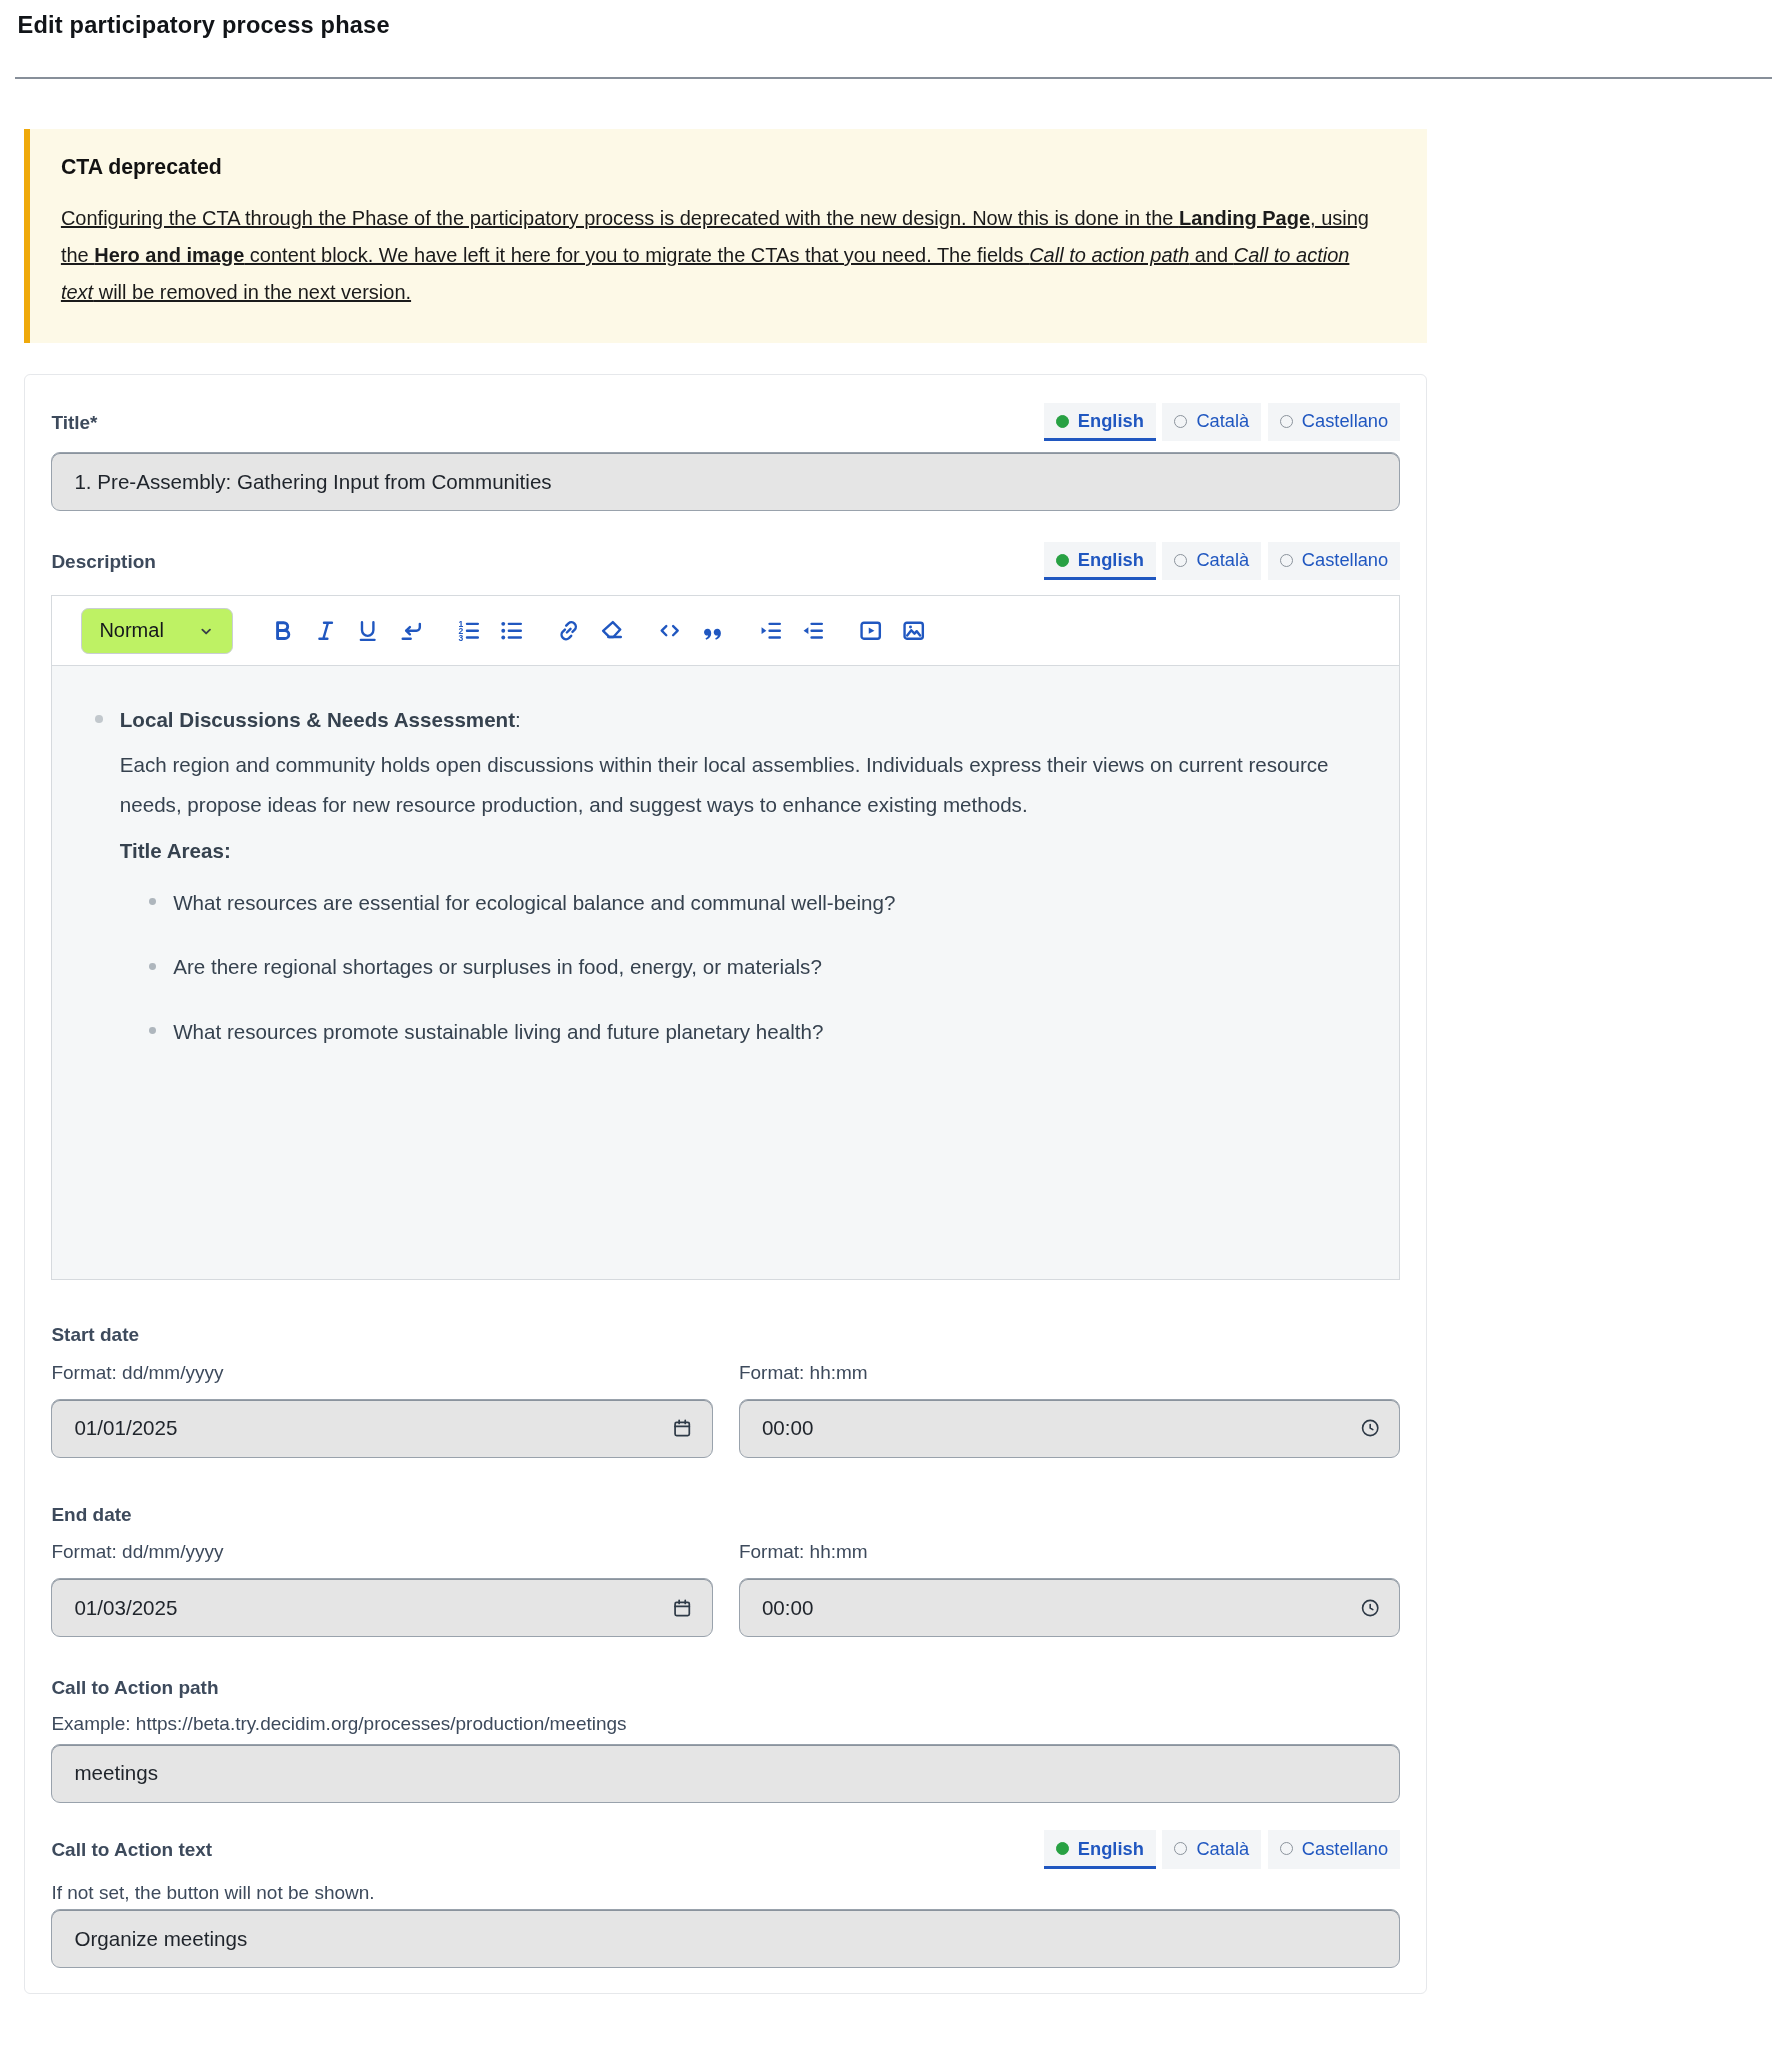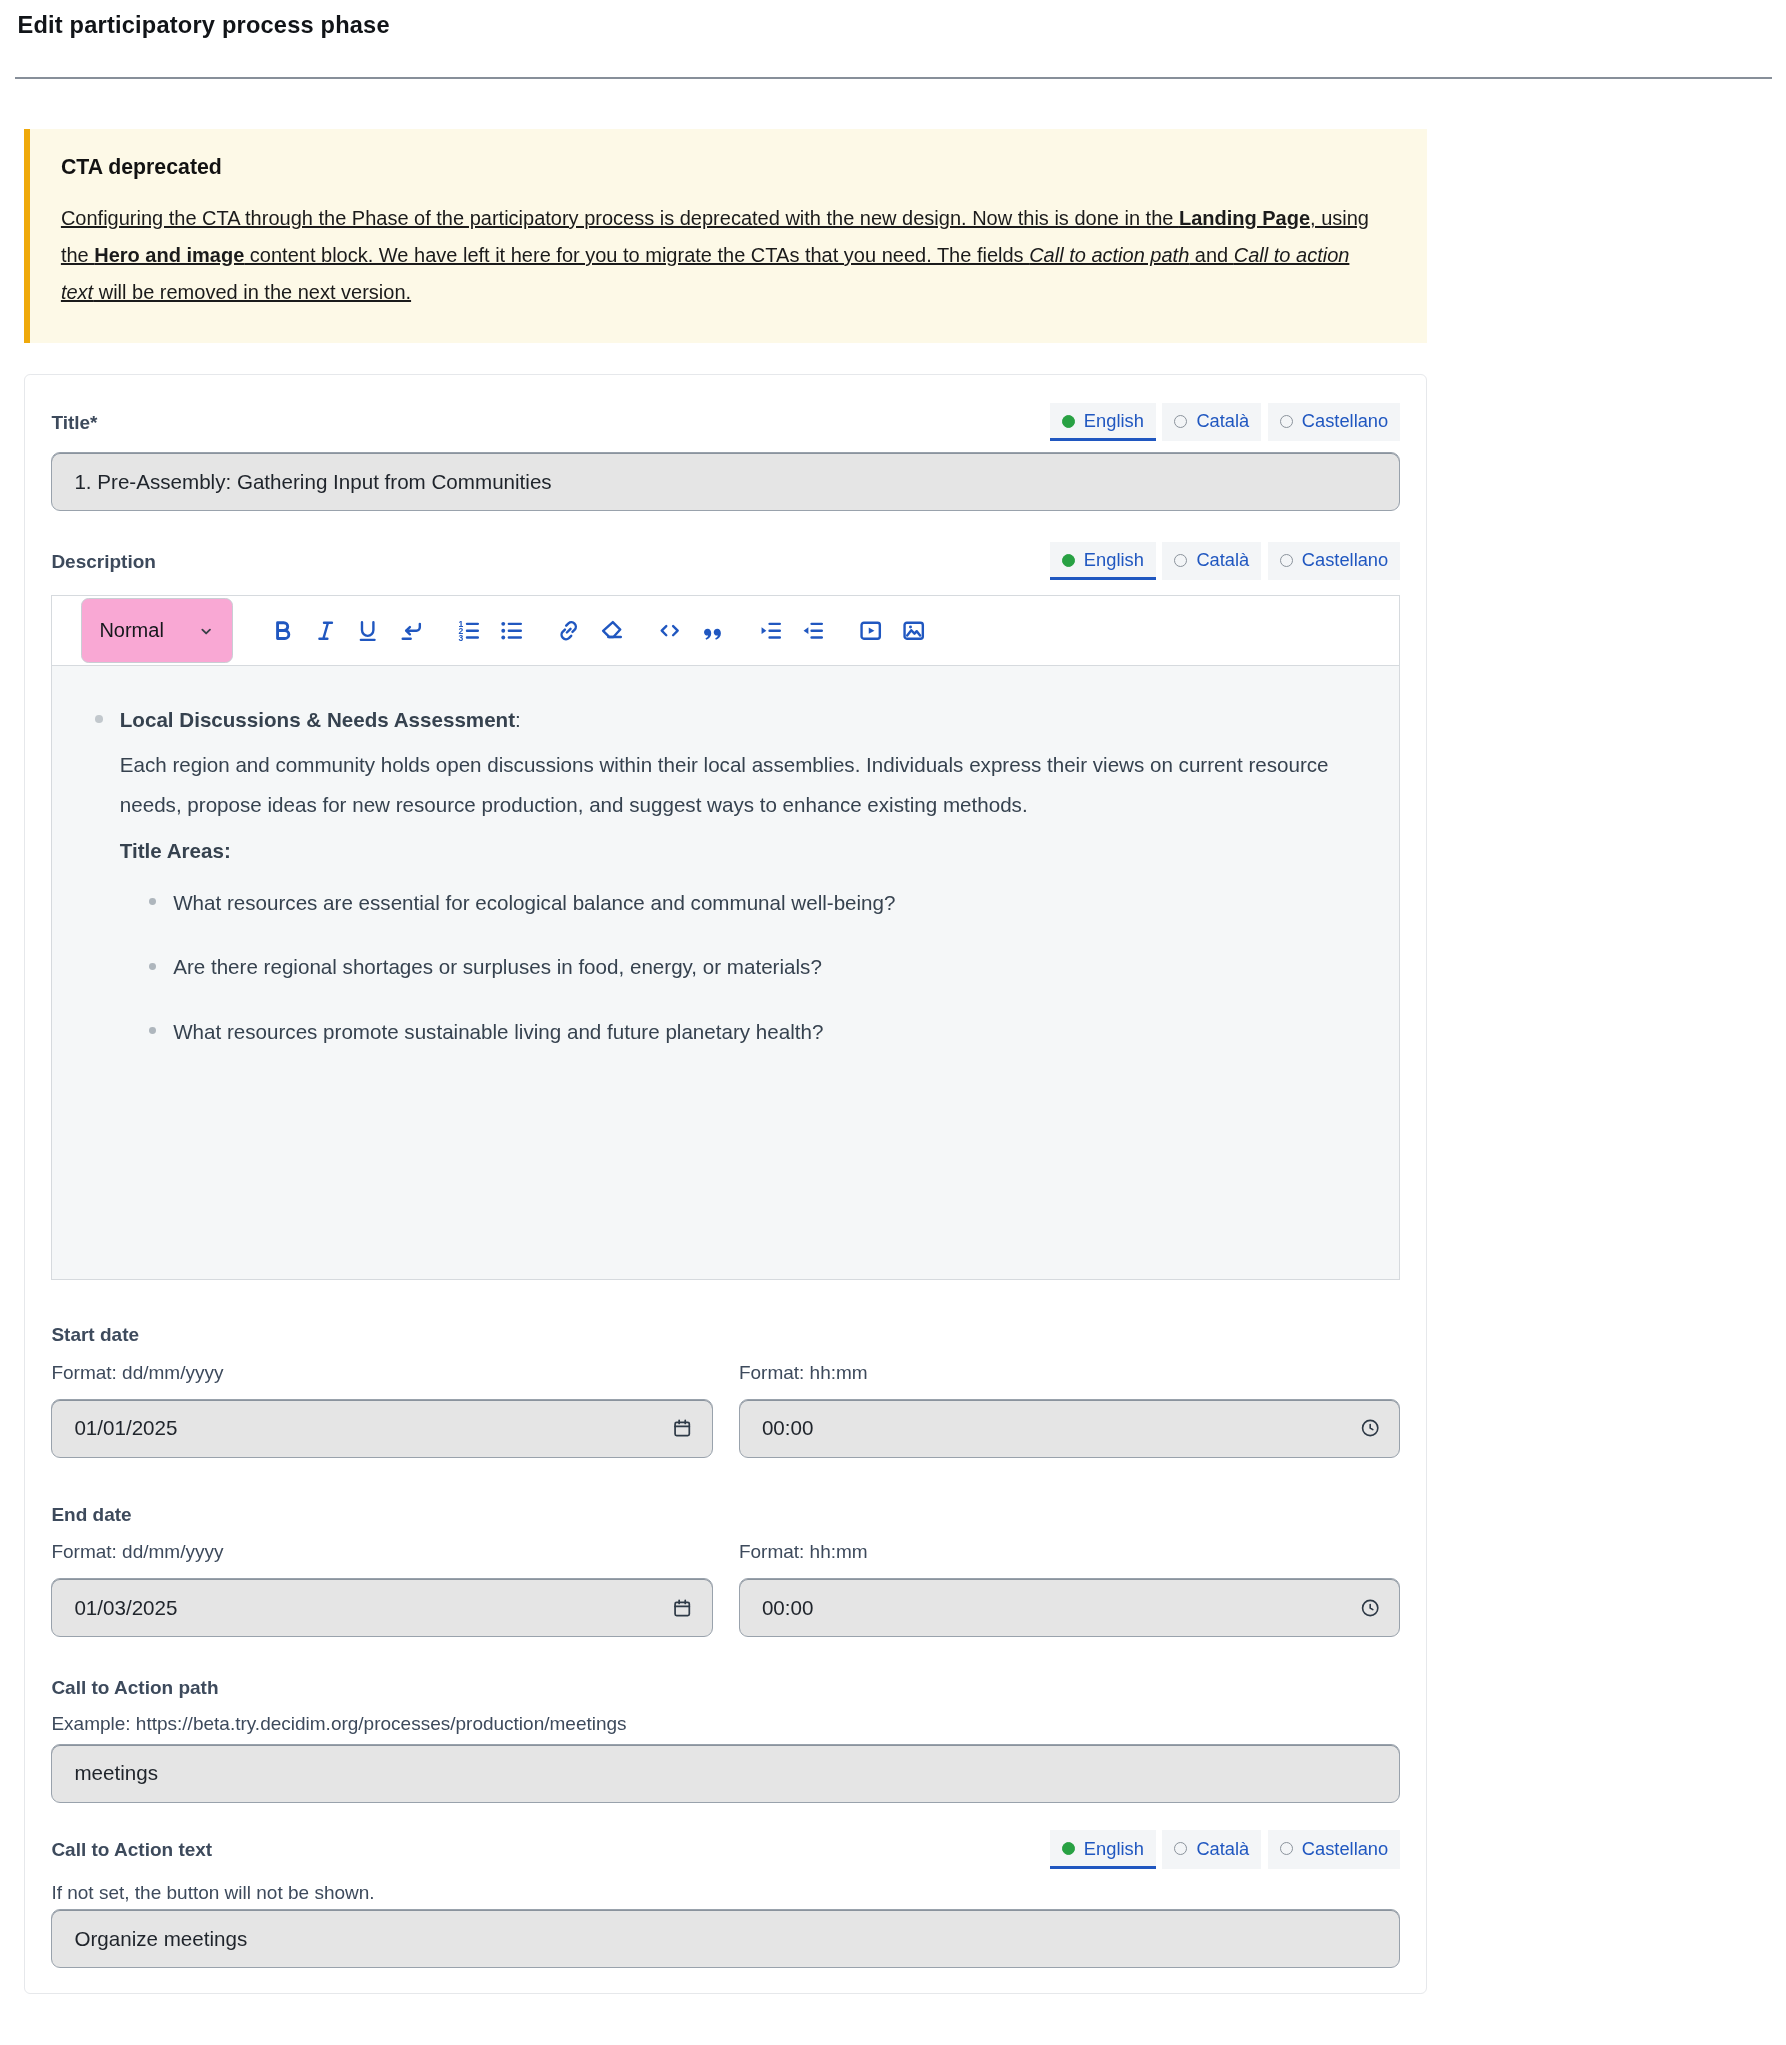--- a/index.html
+++ b/index.html
@@ -28,38 +28,38 @@
 
   .field-head{ display:flex; justify-content:space-between; align-items:flex-start; }
   .field-label{ font-size:19px; font-weight:bold; color:var(--label); padding-top:9.1px; }
 
   
   .lang-tabs{ display:flex; gap:6.1px; }
   .lang-tab{ display:flex; align-items:center; gap:9.1px; background:#f3f5f7; padding:7.6px 12.2px 6.1px 12.2px;
              border-bottom:3.8px solid transparent; cursor:pointer; }
   .lang-tab .txt{ font-size:18.3px; color:var(--accent); }
   .lang-tab.active{ border-bottom-color:var(--accent); }
-  .lang-tab.active .txt{ font-weight:normal; }
+  .lang-tab.active .txt{ font-weight:bold; }
   .radio{ width:13px; height:13px; border-radius:50%; border:1.5px solid #8b939c; background:transparent; }
   .radio.filled{ border-color:var(--green); background:var(--green); }
 
   
   .text-input{ width:100%; height:59px; background:#e5e5e5; border:0.8px solid #99a2ac; border-radius:9px;
                box-shadow:inset 0 1.1px 0 #8a939d; font-size:20.6px; color:var(--ink);
                padding:0 46px 0 22px; font-family:Liberation Sans, sans-serif; outline:none; }
   .title-input{ margin-top:10.7px; }
 
   .desc-head{ margin-top:30.5px; }
 
   
   .editor{ margin-top:15.2px; border:0.8px solid #d6dade; }
   .toolbar{ height:70px; background:#fff; border-bottom:0.8px solid #d6dade; display:flex; align-items:center;
             padding-left:29px; }
-  .style-select{ width:152px; height:65px; border:0.8px solid #c9ced4; border-radius:7.6px; display:flex;
-                 align-items:center; justify-content:space-between; padding:0 17px; cursor:pointer; background:#f9a8d4; }
+  .style-select{ width:152px; height:46px; border:0.8px solid #c9ced4; border-radius:7.6px; display:flex;
+                 align-items:center; justify-content:space-between; padding:0 17px; cursor:pointer; background:#bef264; }
   .style-select .txt{ font-size:20px; color:#15181c; }
   .tools{ display:flex; gap:27.4px; margin-left:34px; }
   .tool-group{ display:flex; gap:12.2px; }
   .tool{ width:30.5px; height:30.5px; display:flex; align-items:center; justify-content:center;
          color:var(--accent); cursor:pointer; }
   .tool svg{ width:27.4px; height:27.4px; }
 
   .editor-content{ height:613px; background:#f5f7f8; padding:35px 27.4px 0 43px; color:#36424f; font-size:20.6px; }
   .ed-li{ position:relative; padding-left:24.4px; }
   .dot{ position:absolute; left:0; top:13.7px; width:7.6px; height:7.6px; border-radius:50%; background:#c2c8cd; }

